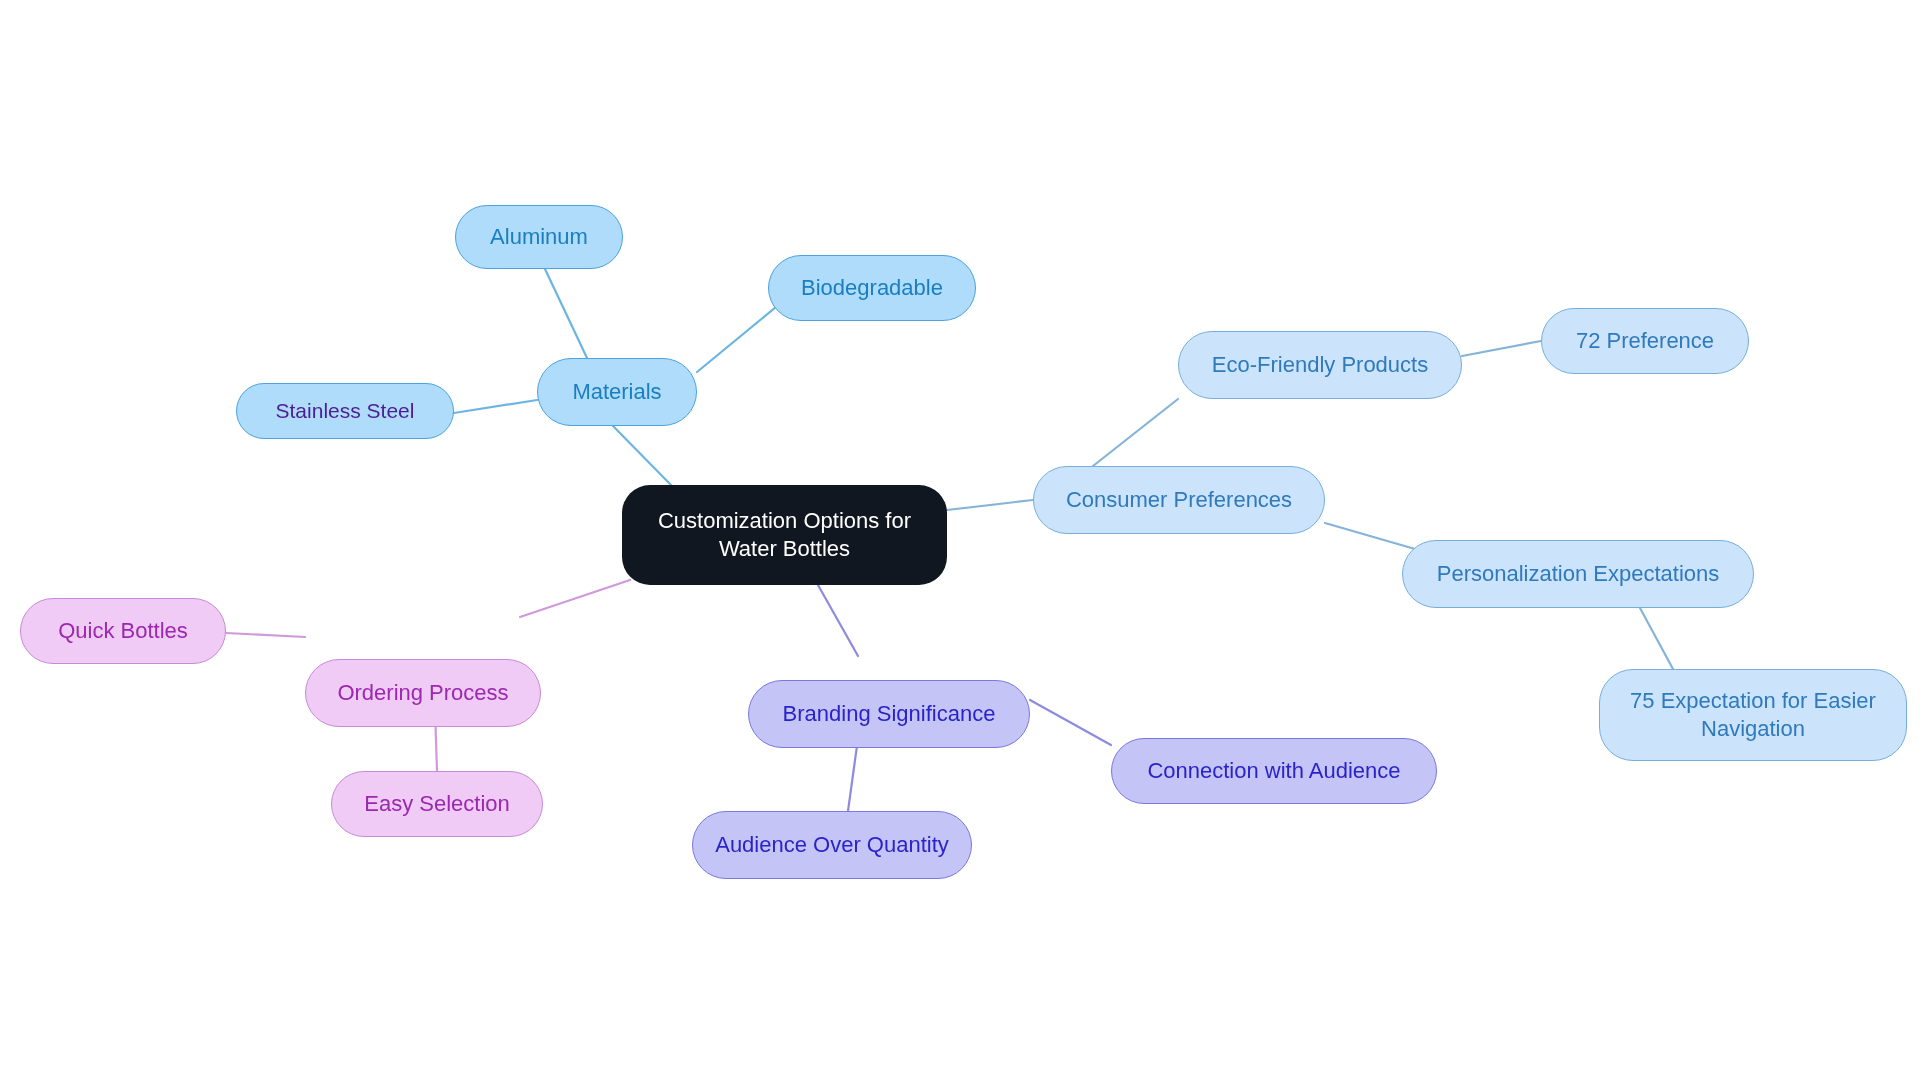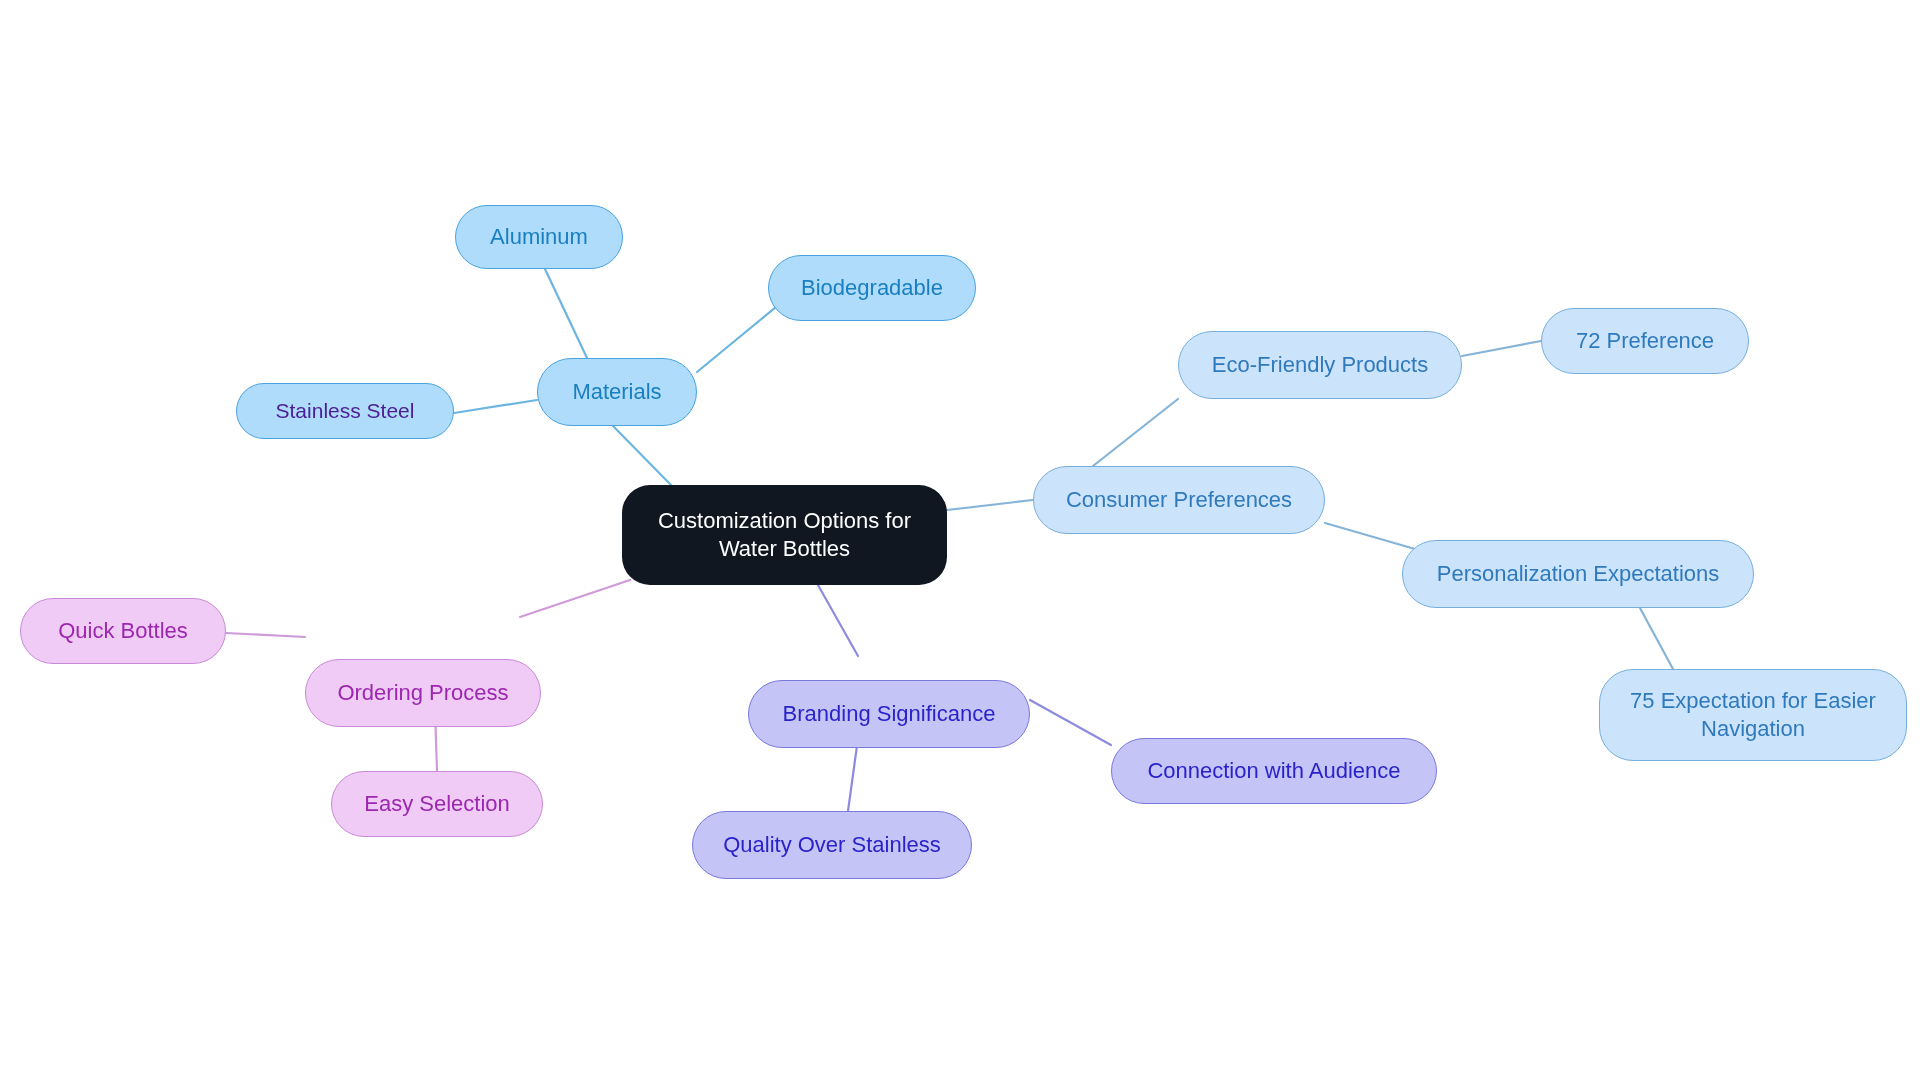--- a/index.html
+++ b/index.html
@@ -77,18 +77,18 @@
       <div class="node" style="left: 768px; top: 255px; width: 208px; height: 66px; background: rgb(174, 220, 250); border-color: rgb(74, 163, 223); color: rgb(26, 127, 193); font-size: 22px;"><span>Biodegradable</span></div>
       <div class="node" style="left: 236px; top: 383px; width: 218px; height: 56px; background: rgb(174, 220, 250); border-color: rgb(74, 163, 223); color: #4c1d95; font-size: 21px;"><span>Stainless Steel</span></div>
       <div class="node" style="left: 1033px; top: 466px; width: 292px; height: 68px; background: rgb(203, 228, 251); border-color: rgb(118, 174, 222); color: rgb(47, 121, 189); font-size: 22px;"><span>Consumer Preferences</span></div>
       <div class="node" style="left: 1178px; top: 331px; width: 284px; height: 68px; background: rgb(203, 228, 251); border-color: rgb(118, 174, 222); color: rgb(47, 121, 189); font-size: 22px;"><span>Eco-Friendly Products</span></div>
       <div class="node" style="left: 1541px; top: 308px; width: 208px; height: 66px; background: rgb(203, 228, 251); border-color: rgb(118, 174, 222); color: rgb(47, 121, 189); font-size: 22px;"><span>72 Preference</span></div>
       <div class="node" style="left: 1402px; top: 540px; width: 352px; height: 68px; background: rgb(203, 228, 251); border-color: rgb(118, 174, 222); color: rgb(47, 121, 189); font-size: 22px;"><span>Personalization Expectations</span></div>
       <div class="node" style="left: 1599px; top: 669px; width: 308px; height: 92px; background: rgb(203, 228, 251); border-color: rgb(118, 174, 222); color: rgb(47, 121, 189); font-size: 22px;"><span>75 Expectation for Easier
 Navigation</span></div>
       <div class="node" style="left: 748px; top: 656px; width: 282px; height: 68px; background: rgb(197, 196, 247); border-color: rgb(122, 121, 221); color: rgb(42, 35, 201); font-size: 22px; margin-top: 24px;"><span>Branding Significance</span></div>
       <div class="node" style="left: 1111px; top: 738px; width: 326px; height: 66px; background: rgb(197, 196, 247); border-color: rgb(122, 121, 221); color: rgb(42, 35, 201); font-size: 22px;"><span>Connection with Audience</span></div>
-      <div class="node" style="left: 692px; top: 811px; width: 280px; height: 68px; background: rgb(197, 196, 247); border-color: rgb(122, 121, 221); color: rgb(42, 35, 201); font-size: 22px;"><span>Quality Over Stainless</span></div>
+      <div class="node" style="left: 692px; top: 811px; width: 280px; height: 68px; background: rgb(197, 196, 247); border-color: rgb(122, 121, 221); color: rgb(42, 35, 201); font-size: 22px;"><span>Audience Over Quantity</span></div>
       <div class="node" style="left: 305px; top: 611px; width: 236px; height: 68px; background: rgb(239, 203, 245); border-color: rgb(201, 138, 216); color: rgb(156, 39, 176); font-size: 22px; margin-top: 48px;"><span>Ordering Process</span></div>
       <div class="node" style="left: 20px; top: 598px; width: 206px; height: 66px; background: rgb(239, 203, 245); border-color: rgb(201, 138, 216); color: rgb(156, 39, 176); font-size: 22px;"><span>Quick Bottles</span></div>
       <div class="node" style="left: 331px; top: 771px; width: 212px; height: 66px; background: rgb(239, 203, 245); border-color: rgb(201, 138, 216); color: rgb(156, 39, 176); font-size: 22px;"><span>Easy Selection</span></div>
     </div>
 </div>
 
 </body></html>

